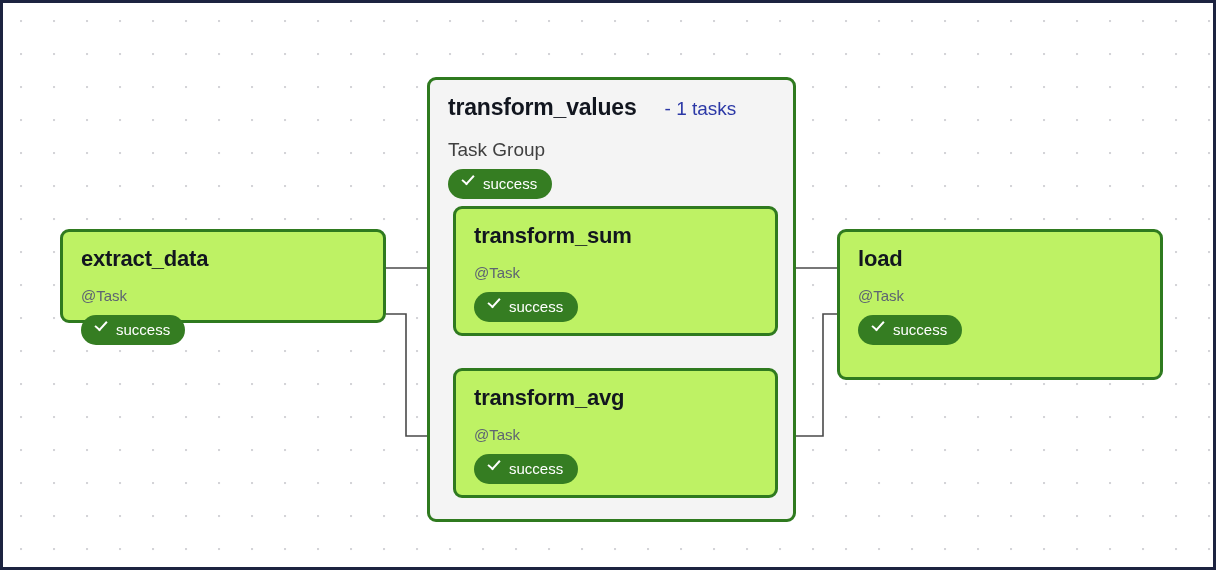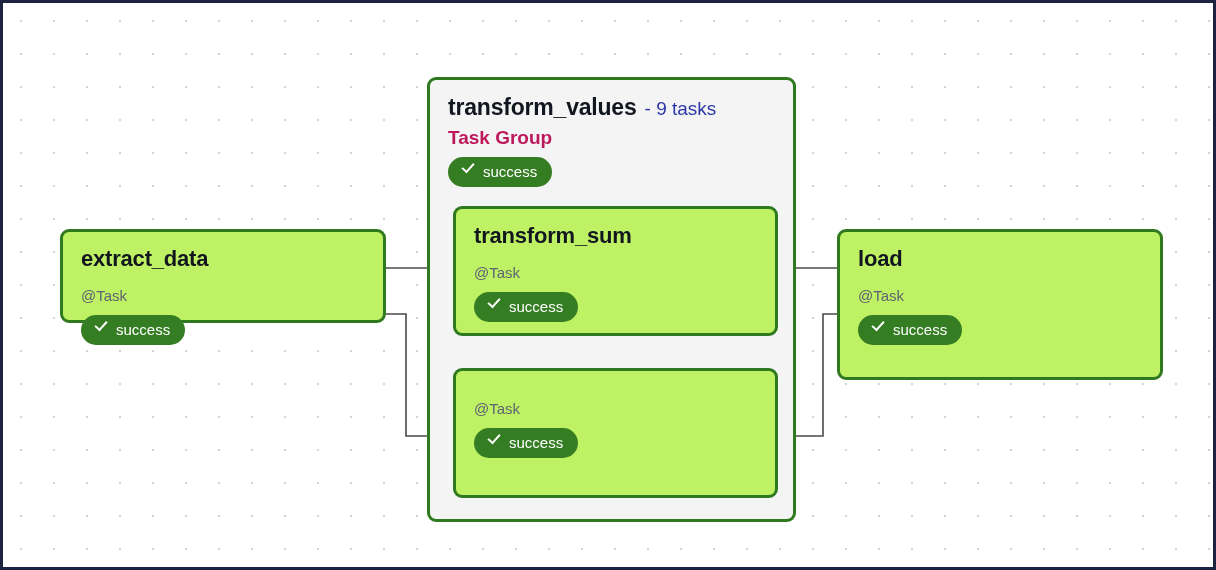--- a/index.html
+++ b/index.html
@@ -100,44 +100,43 @@
     height: 445px;
     box-sizing: border-box;
     background: #f4f4f4;
     border: 3px solid #2f7a1f;
     border-radius: 9px;
     padding: 14px 18px 0 18px;
   }
   #task-group-header-row {
     display: flex;
     align-items: baseline;
-    gap: 8px;
+    gap: 28px;
   }
   #task-group .group-title {
     font-size: 23px;
     font-weight: bold;
     color: #12161f;
     line-height: 27px;
     letter-spacing: -0.2px;
     white-space: nowrap;
   }
   #task-group .group-task-count {
     font-size: 19px;
     color: #2b38a6;
     line-height: 23px;
     white-space: nowrap;
     cursor: pointer;
   }
   #task-group .group-type {
     font-size: 19px;
-    color: #be185d;
+    color: #404040;
     line-height: 24px;
-    margin-top: 5px;
-    white-space: nowrap;
-    font-weight: bold;
+    margin-top: 17px;
+    white-space: nowrap;
   }
 
   
   #node-extract-data {
     left: 57px;
     top: 226px;
     width: 326px;
     height: 94px;
   }
   #node-load {
@@ -178,40 +177,41 @@
     <div class="node-type">@Task</div>
     <div class="status-badge">
       <span class="check-icon"></span>
       <span>success</span>
     </div>
   </div>
 
   <div id="task-group">
     <div id="task-group-header-row">
       <span class="group-title">transform_values</span>
-      <span class="group-task-count">- 9 tasks</span>
+      <span class="group-task-count">- 1 tasks</span>
     </div>
     <div class="group-type">Task Group</div>
     <div class="status-badge">
       <span class="check-icon"></span>
       <span>success</span>
     </div>
 
     
     <div class="node child-node" id="node-transform-sum">
       <div class="node-title">transform_sum</div>
       <div class="node-type">@Task</div>
       <div class="status-badge">
         <span class="check-icon"></span>
         <span>success</span>
       </div>
     </div>
 
     
     <div class="node child-node" id="node-transform-avg">
+      <div class="node-title">transform_avg</div>
       <div class="node-type">@Task</div>
       <div class="status-badge">
         <span class="check-icon"></span>
         <span>success</span>
       </div>
     </div>
   </div>
 
   <div class="node" id="node-load">
     <div class="node-title">load</div>

